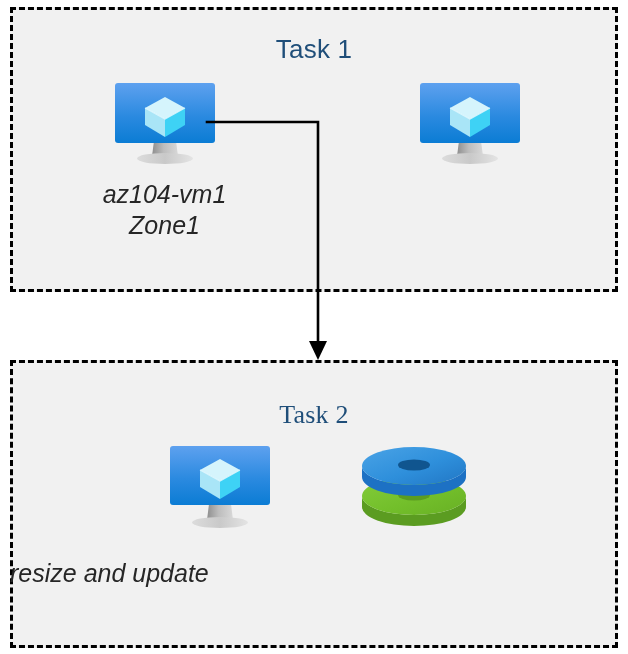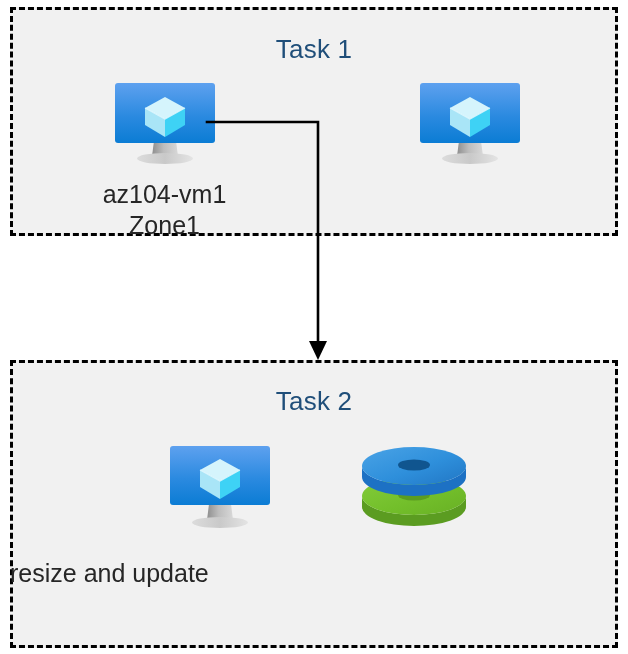--- a/index.html
+++ b/index.html
@@ -20,47 +20,48 @@
     overflow: hidden;
   }
 
   
   .task-box {
     position: absolute;
     box-sizing: border-box;
     background: #f1f1f1;
     border: 3px dashed #000000;
   }
-  #task1-box { left: 10px;  top: 7px;   width: 608px; height: 229px; }
+  #task1-box { left: 10px;  top: 7px;   width: 608px; height: 285px; }
   #task2-box { left: 10px;  top: 360px; width: 608px; height: 288px; }
 
   .task-title {
     position: absolute;
     left: 0;
     width: 100%;
     text-align: center;
     color: #1f4e79;
     font-size: 26px;
     line-height: 30px;
     letter-spacing: .2px;
     white-space: nowrap;
   }
   #task1-title { top: 24px; }
-  #task2-title { top: 23px; }
+  #task2-title { top: 37px; font-family: Liberation Serif, serif; }
 
   
   .node {
     position: absolute;
     text-align: center;
   }
   .node-label {
     color: #262626;
     font-size: 25px;
     line-height: 31px;
     white-space: pre-line;
+    font-style: italic;
   }
 
   
   .vm-icon {
     position: relative;
     margin: 0 auto;
   }
   .vm-icon svg { display: block; }
 
   

